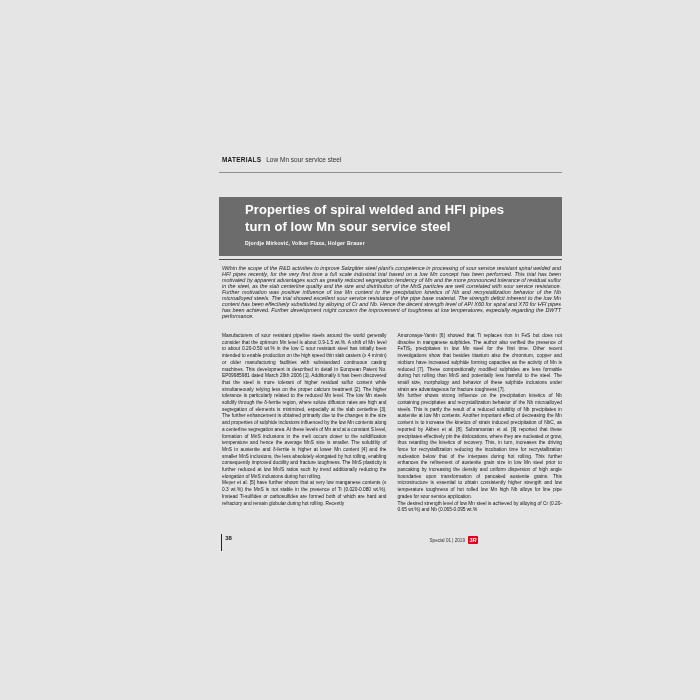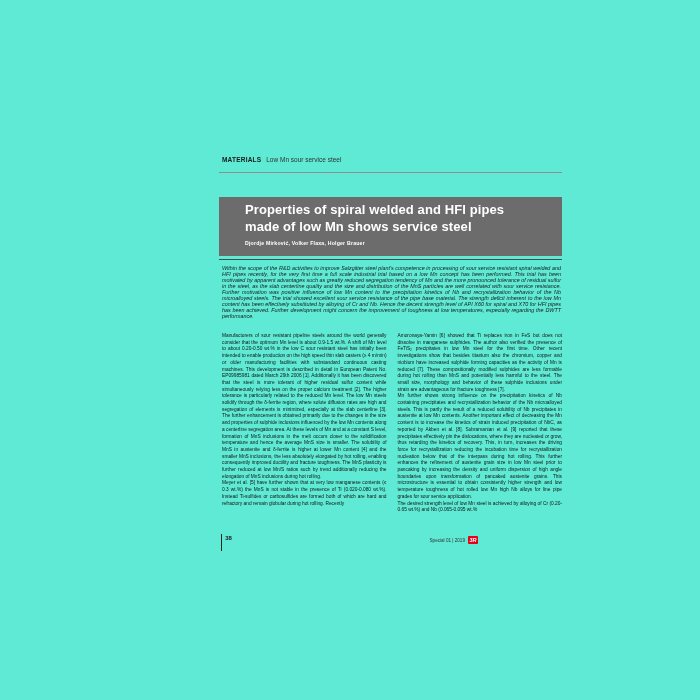--- a/index.html
+++ b/index.html
@@ -1,16 +1,16 @@
 <!DOCTYPE html>
 <html><head>
 <meta charset="utf-8">
 <style>
   html,body{margin:0;padding:0;background:#ffffff;}
-  .canvas{position:relative;width:700px;height:700px;background:#5eead4;overflow:hidden;
+  .canvas{position:relative;width:700px;height:700px;background:#e5e5e5;overflow:hidden;
           font-family:"Liberation Sans",sans-serif;color:#111;}
   
   .header{position:absolute;left:222px;top:156px;font-size:6.5px;color:#1a1a1a;white-space:nowrap;}
   .header .cat{font-weight:bold;letter-spacing:.2px;}
   .header .topic{margin-left:5px;color:#333;}
   .header-rule{position:absolute;left:219px;top:172px;width:343px;height:1px;background:#8f8f8f;}
   
   .title-block{position:absolute;left:219px;top:197px;width:343px;height:59px;background:#6c6c6c;}
   .title{position:absolute;left:26px;top:5px;color:#ffffff;font-size:13px;font-weight:bold;
          line-height:16.5px;letter-spacing:.1px;}
@@ -40,21 +40,21 @@
 <div class="canvas">
 
   <div class="header">
     <span class="cat">MATERIALS</span><span class="topic">Low Mn sour service steel</span>
   </div>
   <div class="header-rule"></div>
 
   <div class="title-block">
     <div class="title">
       <div>Properties of spiral welded and HFI pipes</div>
-      <div>made of low Mn shows service steel</div>
+      <div>turn of low Mn sour service steel</div>
     </div>
     <div class="authors">Djordje Mirković, Volker Flaxa, Holger Brauer</div>
   </div>
   <div class="title-rule"></div>
 
   <div class="abstract">Within the scope of the R&amp;D activities to improve Salzgitter steel plant's competence in processing of sour service resistant spiral welded and HFI pipes recently, for the very first time a full scale industrial trial based on a low Mn concept has been performed. This trial has been motivated by apparent advantages such as greatly reduced segregation tendency of Mn and the more pronounced tolerance of residual sulfur in the steel, as the slab centerline quality and the size and distribution of the MnS particles are well correlated with sour service resistance. Further motivation was positive influence of low Mn content to the precipitation kinetics of Nb and recrystallization behavior of the Nb microalloyed steels. The trial showed excellent sour service resistance of the pipe base material. The strength deficit inherent to the low Mn content has been effectively substituted by alloying of Cr and Nb. Hence the decent strength level of API X60 for spiral and X70 for HFI pipes has been achieved. Further development might concern the improvement of toughness at low temperatures, especially regarding the DWTT performance.</div>
 
   <div class="body-columns">
     <div class="col">
       <p>Manufacturers of sour resistant pipeline steels around the world generally consider that the optimum Mn level is about 0.9-1.5 wt.%. A shift of Mn level to about 0.20-0.50 wt.% in the low C sour resistant steel has initially been intended to enable production on the high speed thin slab casters (≥ 4 m/min) or older manufacturing facilities with substandard continuous casting machines. This development is described in detail in European Patent No. EP09985981 dated March 29th 2006 [1]. Additionally it has been discovered that the steel is more tolerant of higher residual sulfur content while simultaneously relying less on the proper calcium treatment [2]. The higher tolerance is particularly related to the reduced Mn level. The low Mn steels solidify through the δ-ferrite region, where solute diffusion rates are high and segregation of elements is minimized, especially at the slab centerline [3]. The further enhancement is obtained primarily due to the changes in the size and properties of sulphide inclusions influenced by the low Mn contents along a centerline segregation area. At these levels of Mn and at a constant S level, formation of MnS inclusions in the melt occurs closer to the solidification temperature and hence the average MnS size is smaller. The solubility of MnS in austenite and δ-ferrite is higher at lower Mn content [4] and the smaller MnS inclusions, the less absolutely elongated by hot rolling, enabling consequently improved ductility and fracture toughness. The MnS plasticity is further reduced at low Mn/S ratios such by trend additionally reducing the elongation of MnS inclusions during hot rolling.</p>

